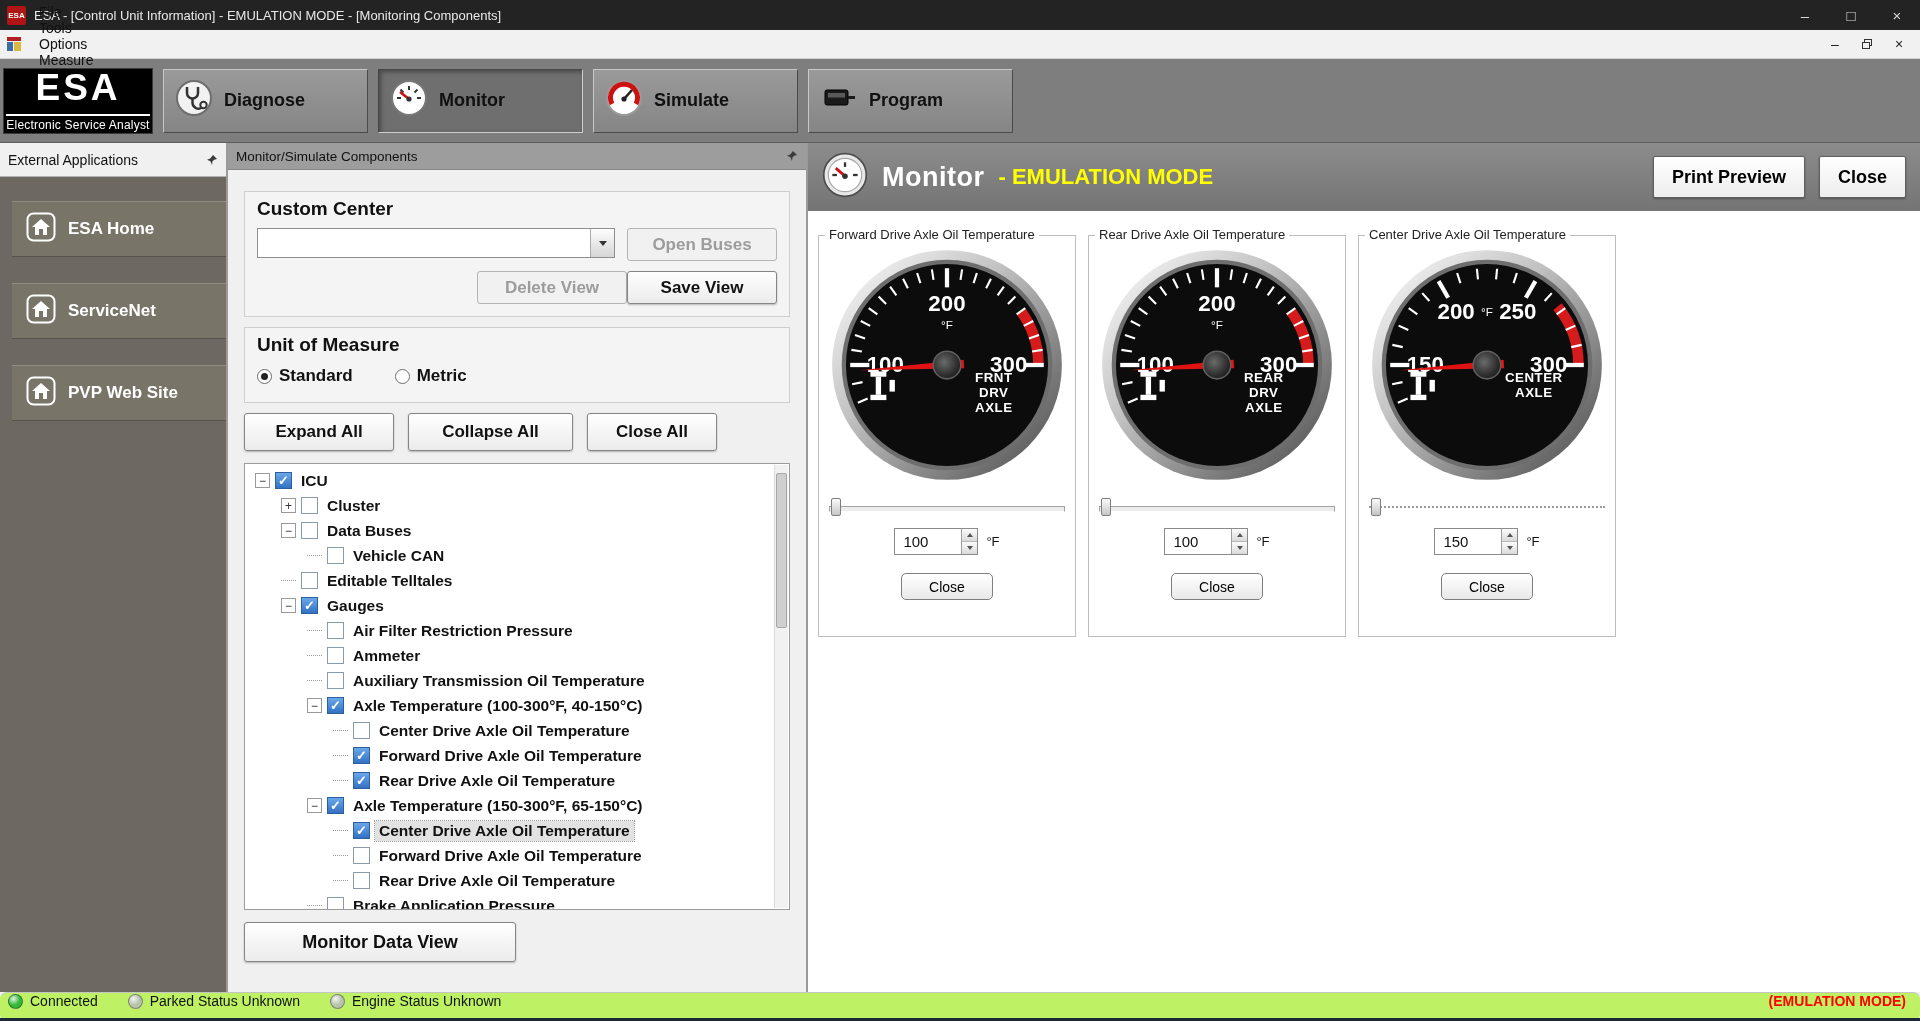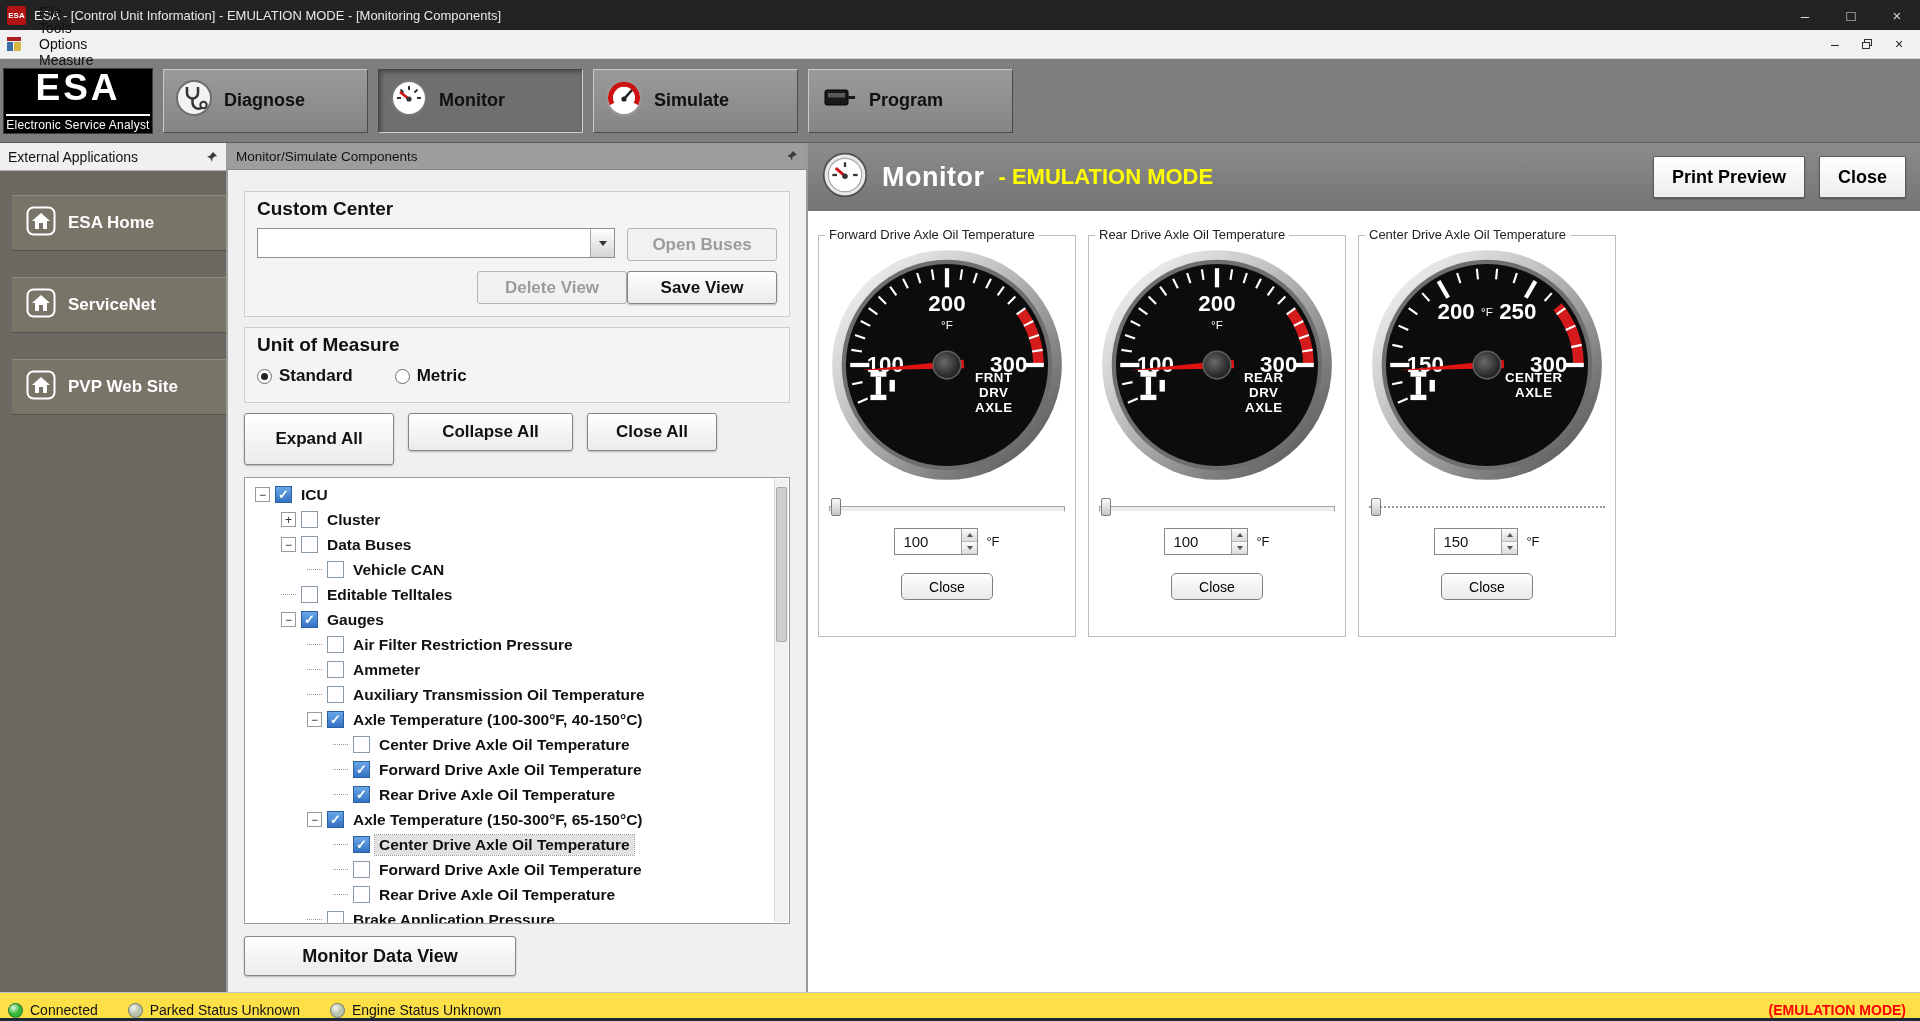--- a/index.html
+++ b/index.html
@@ -30,21 +30,21 @@
             background:linear-gradient(#9a9a9a,#858585); border:1px solid; border-color:#c8c8c8 #4a4a4a #4a4a4a #c8c8c8;
             font-weight:bold; font-size:18px; color:#101010; flex:none; }
   .tb-btn.disabled { background:#9c9c9c; border-color:#6a6a6a #d2d2d2 #d2d2d2 #6a6a6a; color:#dcdcdc; box-shadow:inset 1px 1px 3px rgba(0,0,0,.25); }
   .tb-btn.active { background:#6f6f6f; border-color:#454545 #cfcfcf #cfcfcf #454545; box-shadow:inset 2px 2px 4px rgba(0,0,0,.35); }
 
   
   .main { height:849px; display:flex; }
 
   
   .sidebar { width:228px; background:#6d6962; display:flex; flex-direction:column; border-right:2px solid #9a9a9a; flex:none; }
-  .side-header { height:28px; background:#f0f0f0; display:flex; align-items:center; padding:0 8px; font-size:14px; border-bottom:1px solid #b0b0b0; color:#111; }
+  .side-header { height:34px; background:#f0f0f0; display:flex; align-items:center; padding:0 8px; font-size:14px; border-bottom:1px solid #b0b0b0; color:#111; }
   .side-header .pin { margin-left:auto; display:flex; }
   .side-items { padding-top:24px;margin-left:12px; }
   .side-item { height:56px; margin-bottom:26px; display:flex; align-items:center; gap:12px; padding-left:14px;
                background:#797468; border-top:1px solid #918c80; border-bottom:1px solid #56524b; color:#fff; font-weight:bold; font-size:17px; cursor:pointer; }
 
   
   .panel { width:580px; background:#f0f0f0; display:flex; flex-direction:column; border-right:2px solid #9a9a9a; flex:none;gap:11px; }
   .panel-header { height:27px; background:#9d9d9d; display:flex; align-items:center; padding:0 8px; font-size:13.5px; color:#111; border-bottom:1px solid #878787; }
   .panel-header .pin { margin-left:auto; display:flex; }
   .panel-body { flex:1; padding:10px 16px 0; overflow:hidden; }
@@ -63,21 +63,21 @@
   .w150 { width:150px; height:33px; }
   .cv-row2 { display:flex; justify-content:flex-end;padding-left:28px; }
 
   .uom-row { display:flex; gap:42px; align-items:center; padding:2px 0 4px; }
   .radio-wrap { display:flex; align-items:center; }
   .radio { width:15px; height:15px; border-radius:50%; border:1px solid #6d6d6d; background:#fff; margin-right:7px; position:relative; flex:none; }
   .radio.sel::after { content:""; position:absolute; left:3px; top:3px; right:3px; bottom:3px; border-radius:50%; background:#222; }
   .radio-label { font-weight:bold; font-size:17px; }
 
   .tree-actions { display:flex; gap:14px; margin:4px 0 12px; }
-  .ta1 { width:150px; height:52px; } .ta2 { width:165px; height:38px; } .ta3 { width:130px; height:38px; }
+  .ta1 { width:150px; height:38px; } .ta2 { width:165px; height:38px; } .ta3 { width:130px; height:38px; }
 
   .treebox { position:relative; background:#fff; border:1px solid #9c9c9c; height:447px; overflow:hidden; }
   .tree { padding:4px 2px; }
   .tree-row { display:flex; align-items:center; height:25px; gap:5px; }
   .expander { width:15px; height:15px; border:1px solid #9a9a9a; background:#fff; display:flex; align-items:center; justify-content:center;
               font-size:12px; line-height:1; color:#333; flex:none; }
   .expander.leaf { border:none; background:none; height:0; width:15px; border-top:1px dotted #999; }
   .cb { width:17px; height:17px; border:1px solid #8a9aa8; background:#fff; flex:none; position:relative; }
   .cb.checked { background:linear-gradient(#6aa7e8,#3372c4); border-color:#2c5f9e; }
   .cb.checked::after { content:"✓"; position:absolute; left:0; top:0; right:0; bottom:0; display:flex; align-items:center; justify-content:center;
@@ -113,22 +113,22 @@
   .spin { width:16px; display:flex; flex-direction:column; border-left:1px solid #a0a0a0; }
   .spin-up,.spin-dn { flex:1; display:flex; align-items:center; justify-content:center; background:linear-gradient(#fcfcfc,#dadada); }
   .spin-up { border-bottom:1px solid #b8b8b8; }
   .spin-up::after { content:""; border:3px solid transparent; border-bottom:4px solid #555; margin-top:-3px; }
   .spin-dn::after { content:""; border:3px solid transparent; border-top:4px solid #555; margin-bottom:-3px; }
   .unit-label { font-size:13px; }
   .gclose { display:block; margin:18px auto 0; width:92px; height:27px; background:linear-gradient(#ffffff,#e9e9e9);
             border:1px solid #7f7f7f; border-radius:5px; font-family:"Liberation Sans",sans-serif; font-size:14px; cursor:pointer; }
 
   
-  .statusbar { height:29px; background:#fde047; border-top:1px solid #c4c4c4; display:flex; align-items:flex-end; gap:30px;
-               padding:0 10px 3px 8px; position:relative; }
+  .statusbar { height:29px; background:#bef264; border-top:1px solid #c4c4c4; display:flex; align-items:flex-start; gap:30px;
+               padding:0 10px 3px 8px; position:relative;border-radius:7px; }
   .statusbar::after { content:""; position:absolute; left:0; right:0; bottom:0; height:3px; background:#1d2836; }
   .status-item { display:flex; align-items:center; gap:7px; font-size:14px; }
   .dot { width:15px; height:15px; border-radius:50%; border:1px solid rgba(0,0,0,.35); flex:none; }
   .emu { margin-left:auto; font-weight:bold; font-size:14px; padding-right:4px; }
 </style>
 </head>
 <body>
 
 <div class="titlebar">
   <span class="title-icon">ESA</span>

